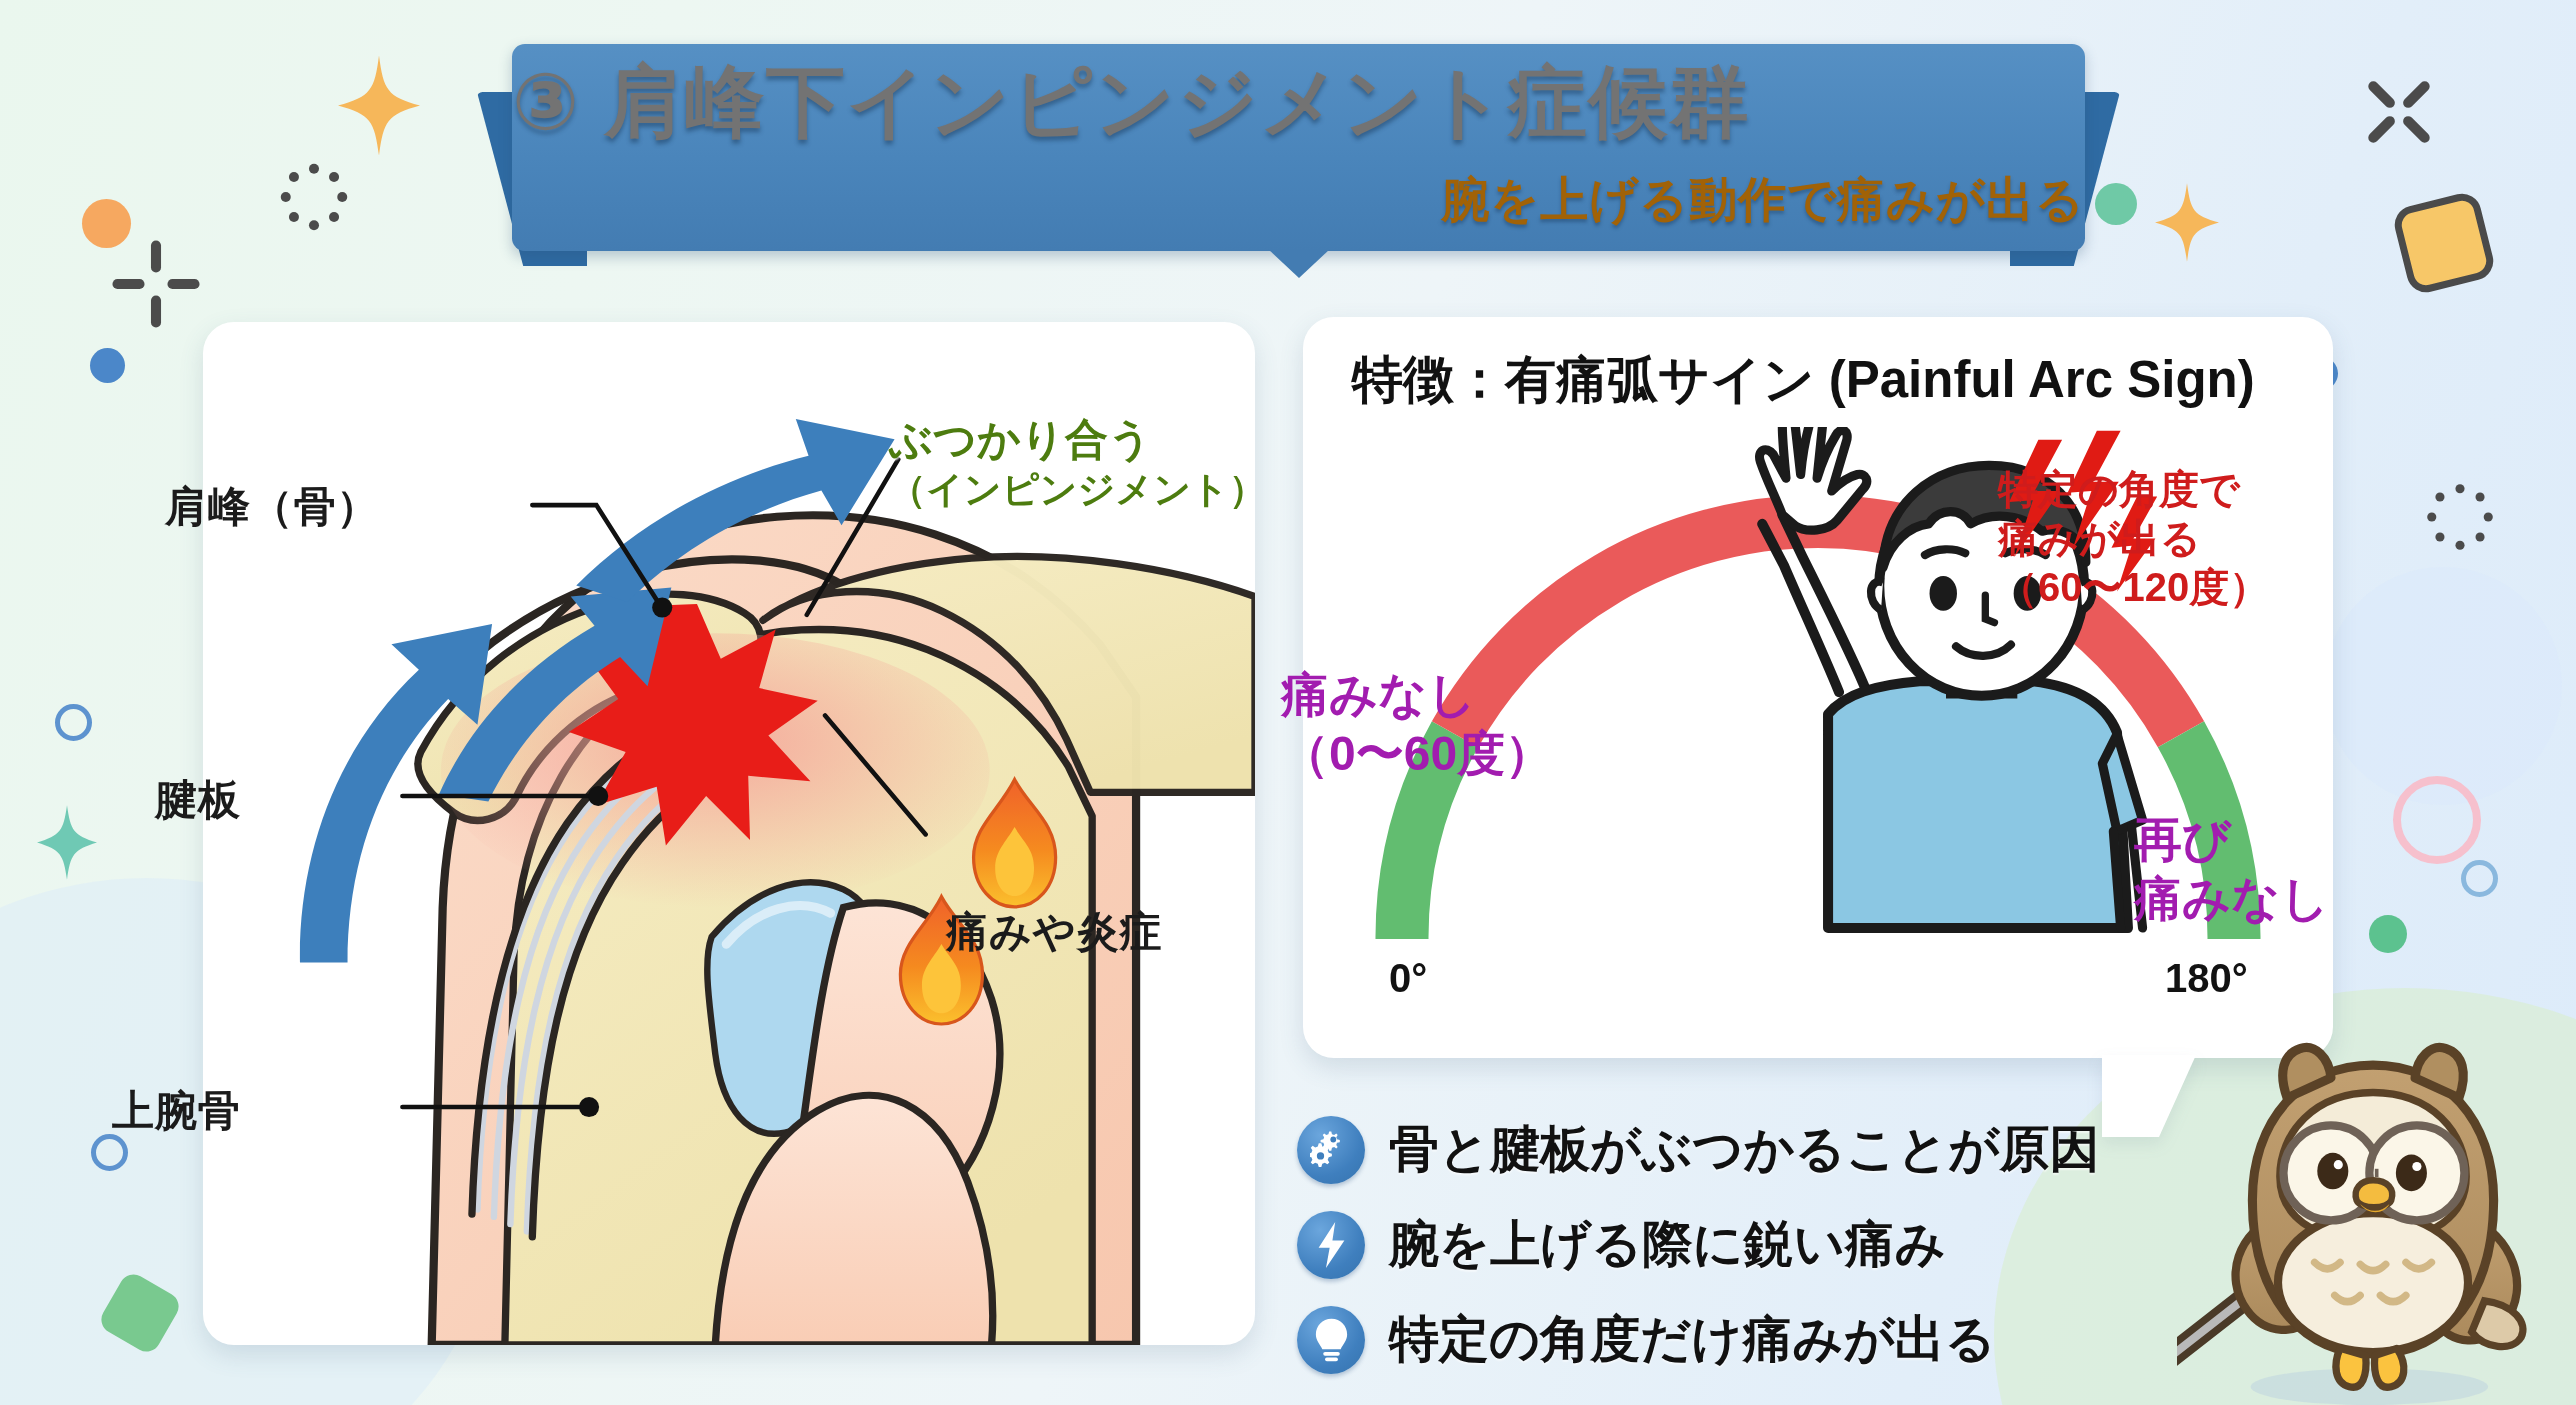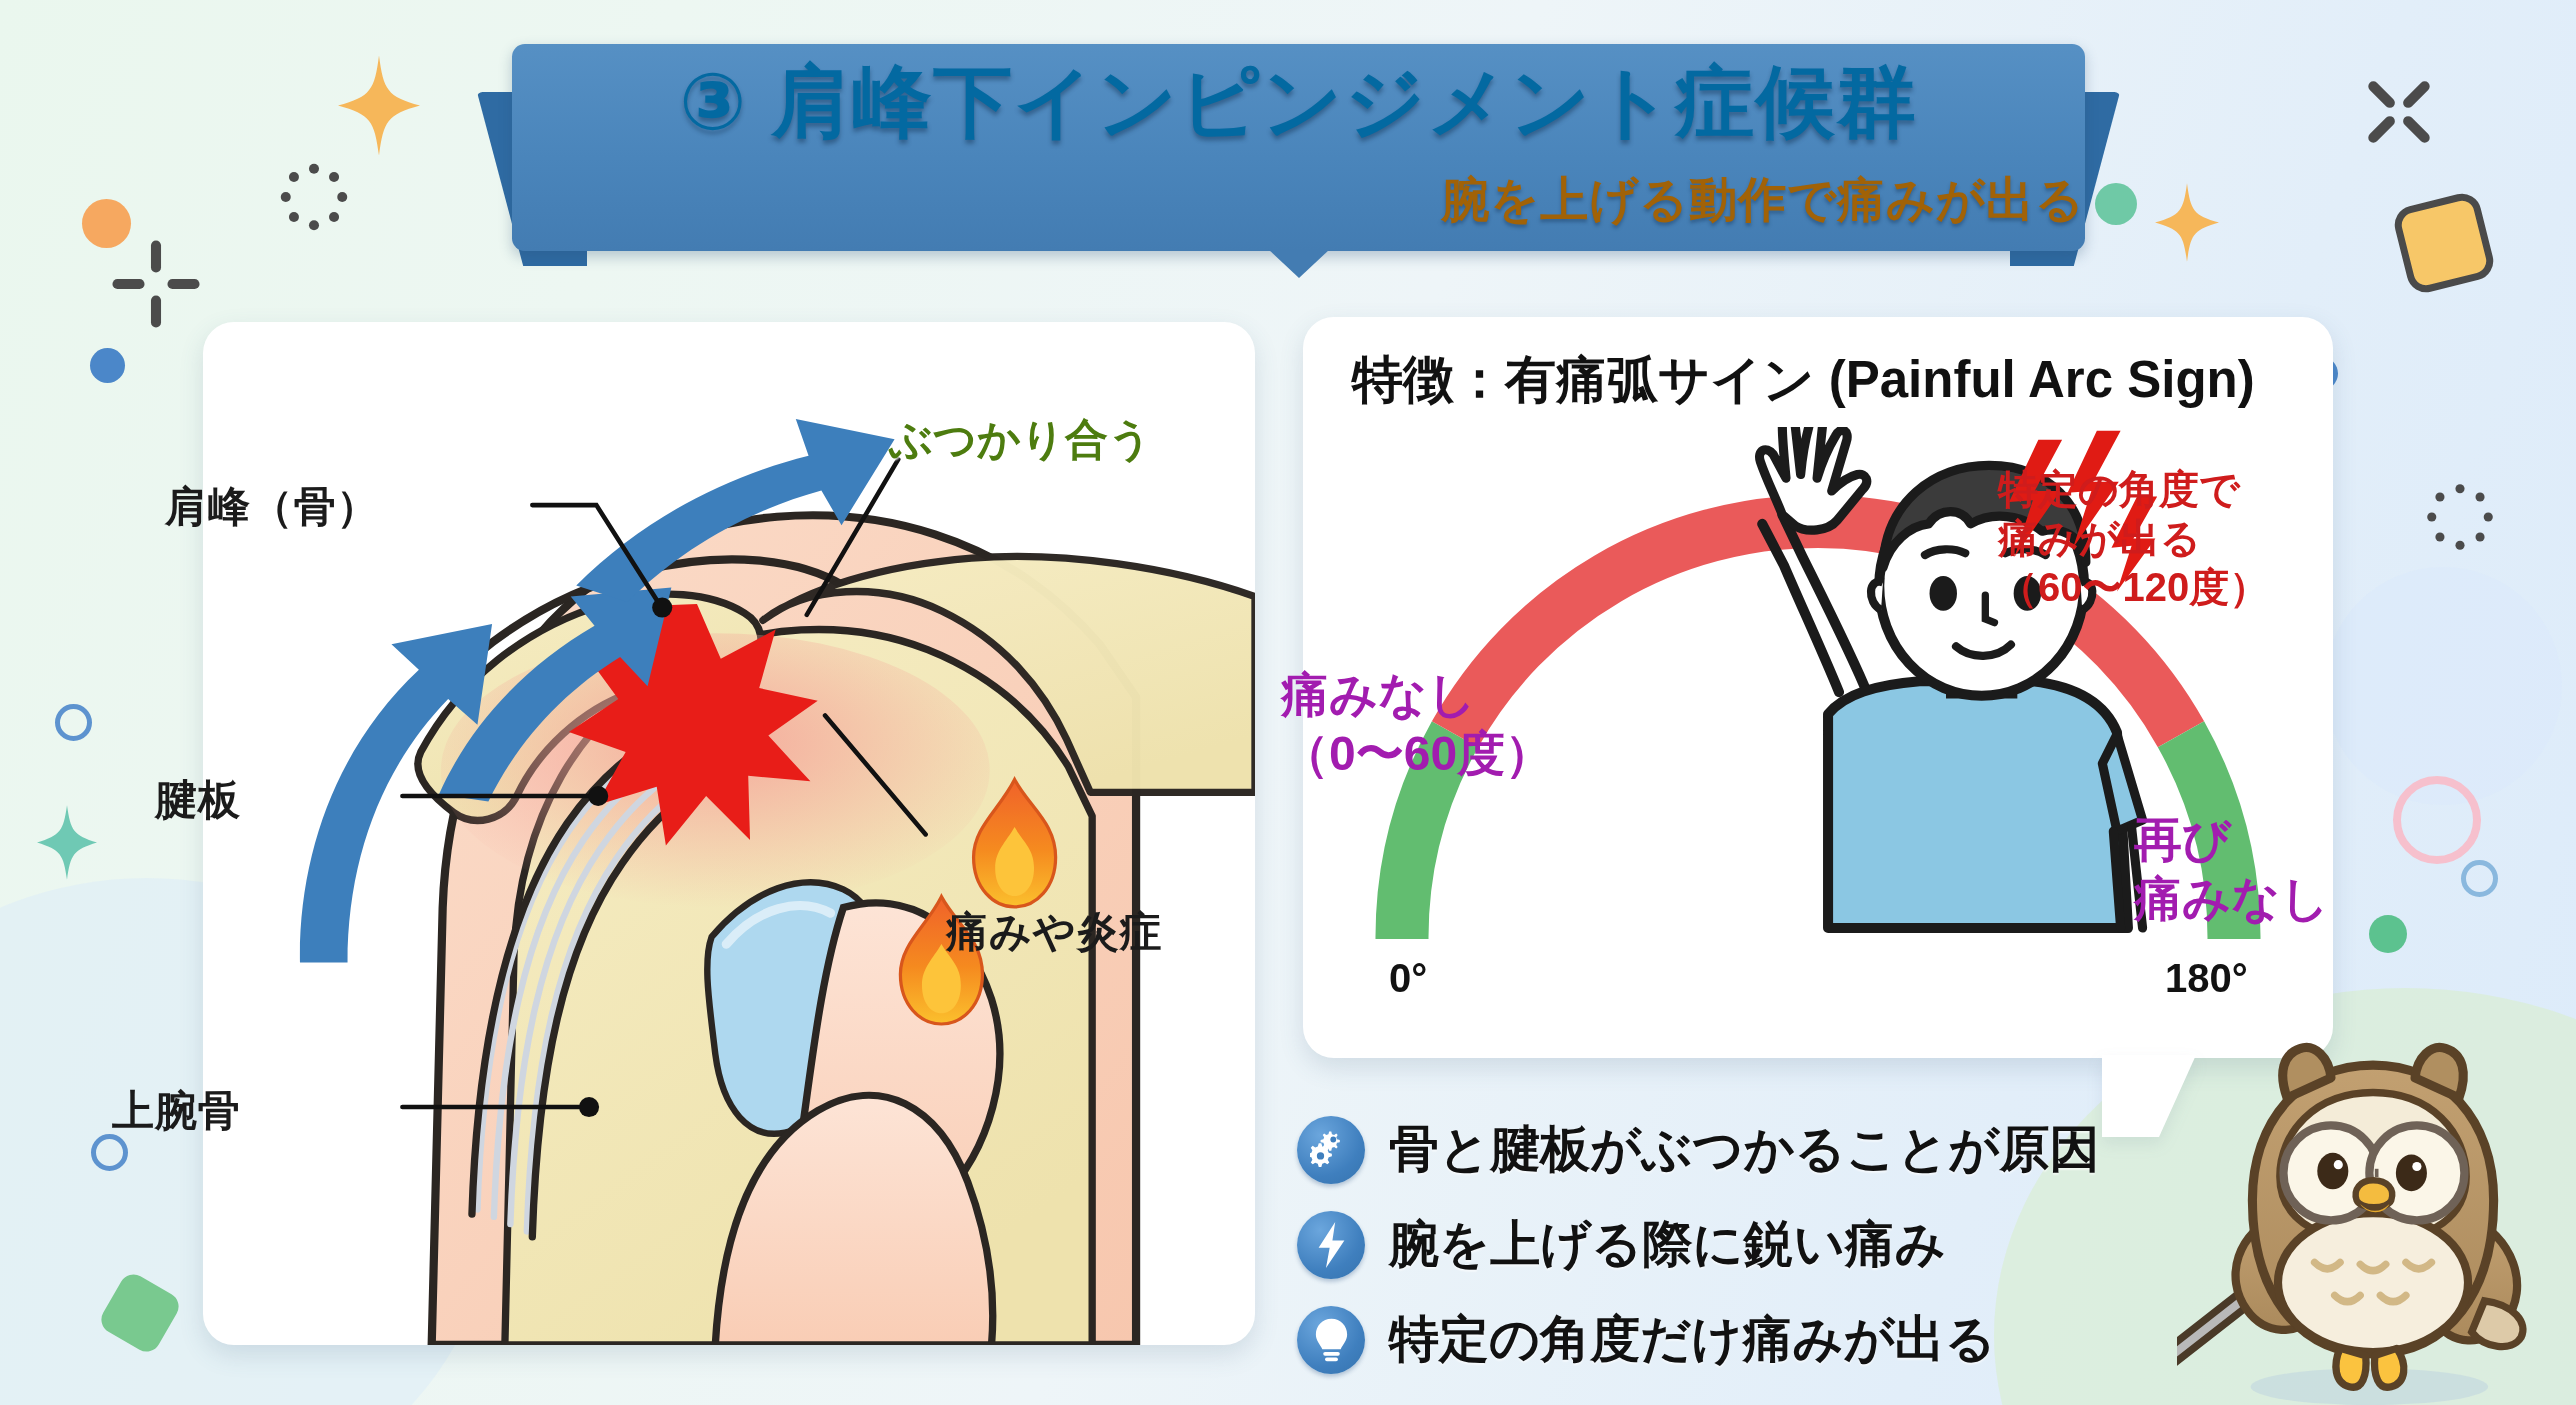--- a/index.html
+++ b/index.html
@@ -32,22 +32,22 @@
     border-radius:12.8px;
     box-shadow:0 5.5px 12.8px rgba(40,80,120,.28);
   }
   .ribbon-notch {
     position:absolute; bottom:-27.4px; left:50%; transform:translateX(-50%);
     width:0;height:0;
     border-left:31px solid transparent; border-right:31px solid transparent;
     border-top:29px solid #437cb2;
   }
   #ribbon-title {
-    position:absolute; left:0; right:0; top:16.5px; text-align:center;
-    color:#0369a1; font-size:79px; font-weight:bold; letter-spacing:1.8px;
+    position:absolute; left:0; right:0; top:16.5px; text-align:left;
+    color:#737373; font-size:79px; font-weight:bold; letter-spacing:1.8px;
     text-shadow:0 3.7px 4.6px rgba(20,50,85,.45);
     line-height:1.05;
   }
   #ribbon-subtitle {
     position:absolute; left:0; right:0; top:124px; text-align:right;
     color:#a16207; font-size:48px; font-weight:bold; letter-spacing:0.9px;
     text-shadow:0 2.7px 3.7px rgba(20,50,85,.4);
   }
 
   
@@ -281,20 +281,21 @@
     </g>
   </svg>
 
   <div class="anat-label" style="left:-38px;top:157px;">肩峰（骨）</div>
   <div class="anat-label" style="left:-48px;top:450px;">腱板</div>
   <div class="anat-label" style="left:-91px;top:761px;">上腕骨</div>
   <div class="anat-label" style="left:743px;top:582px;">痛みや炎症</div>
 
   <div class="anat-red" style="left:686px;top:91px;">
     <span>ぶつかり合う</span>
+    <span class="sub">（インピンジメント）</span>
   </div>
 </div>
 
 <div id="arc-card" class="card">
   <div class="bubble-tail"></div>
 
   <div id="arc-heading">特徴：有痛弧サイン (Painful Arc Sign)</div>
 
   <svg width="1030" height="640" viewBox="0 0 1126 700" style="position:absolute;left:0;top:110px;">
     <g fill="none" stroke-width="58" stroke-linecap="butt">

